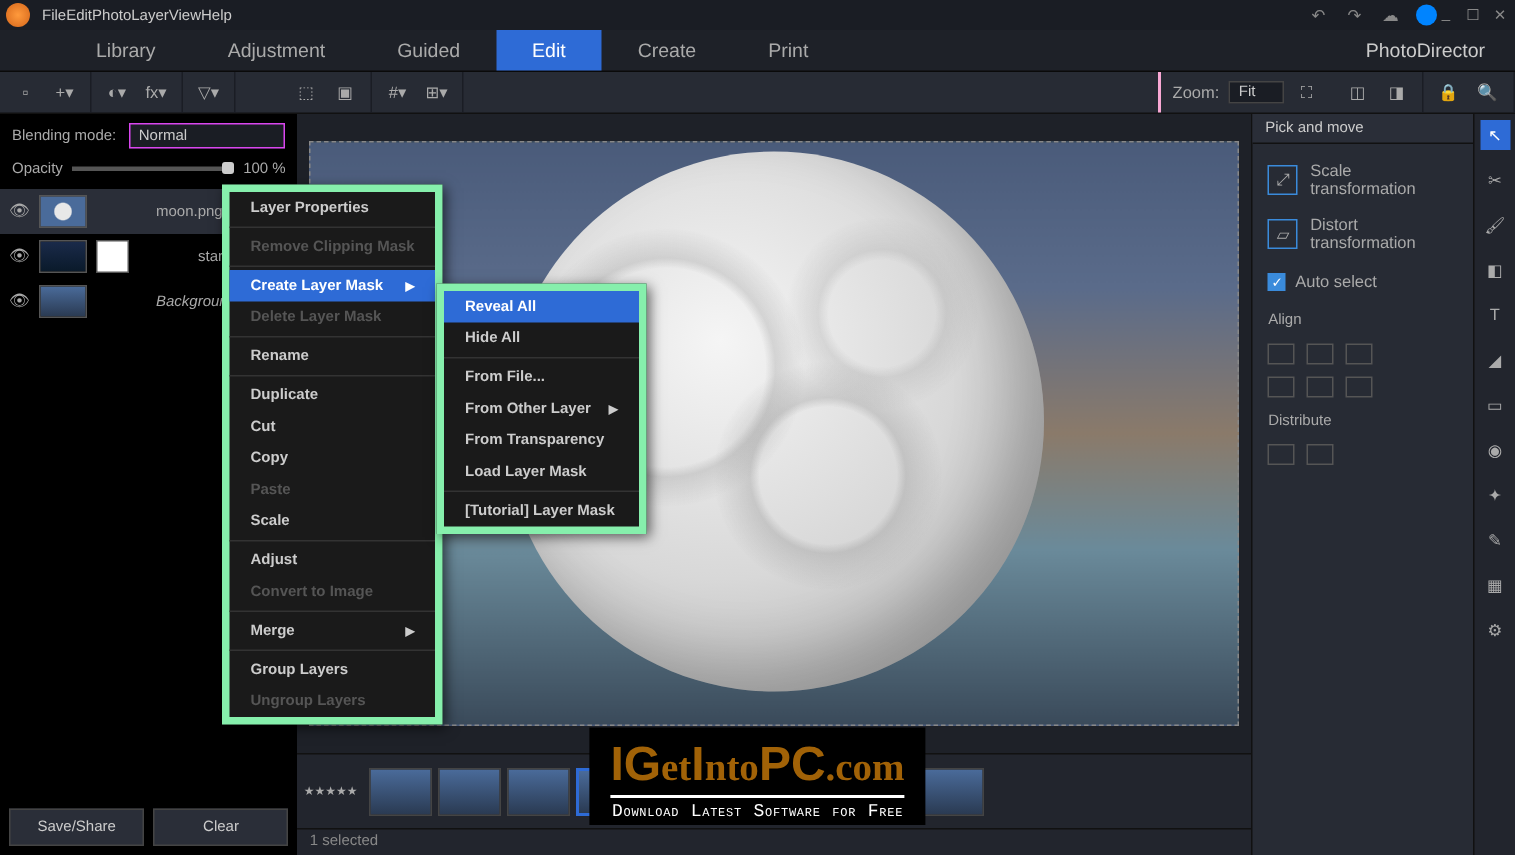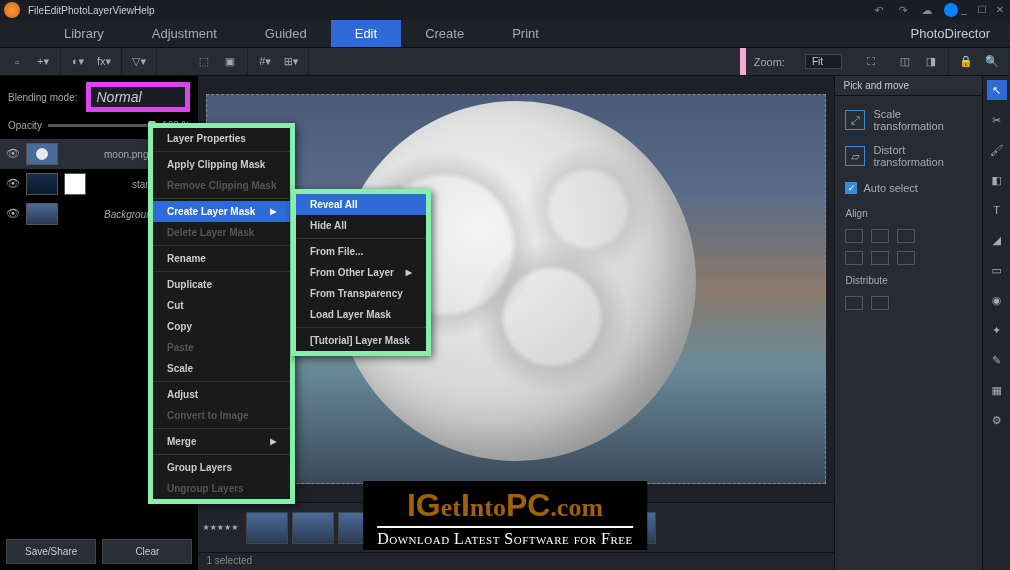--- a/index.html
+++ b/index.html
@@ -15,27 +15,27 @@
 .win-btn { width: 12px; height: 12px; cursor: pointer; color: #888; font-size: 10px; text-align: center; }
 
 .tab-bar { height: 28px; background: #1e2128; display: flex; align-items: center; padding-left: 40px; border-bottom: 1px solid #0a0a0a; }
 .tab { padding: 6px 24px; cursor: pointer; color: #aaa; font-size: 13px; }
 .tab.active { background: #2e6bd6; color: #fff; }
 .brand { margin-left: auto; margin-right: 20px; color: #ccc; font-size: 13px; }
 
 .toolbar-row { height: 28px; background: #272b34; display: flex; align-items: center; border-bottom: 1px solid #111; }
 .tool-group { display: flex; align-items: center; gap: 8px; padding: 0 8px; border-right: 1px solid #1a1d24; height: 100%; }
 .tool-btn { width: 18px; height: 18px; display: flex; align-items: center; justify-content: center; cursor: pointer; color: #aaa; }
-.zoom-section { margin-left: auto; display: flex; align-items: center; gap: 20px; padding: 0 8px; border-left: 6px solid #f9a8d4; height: 100%; }
+.zoom-section { margin-left: auto; display: flex; align-items: center; gap: 6px; padding: 0 8px; border-left: 2px solid #f9a8d4; height: 100%; }
 .zoom-select { background: #1a1d24; color: #ccc; border: 1px solid #444; padding: 1px 18px 1px 6px; font-size: 10px; }
 
 .main-area { display: flex; height: calc(100% - 76px); }
 .left-panel { width: 215px; background: #000000; display: flex; flex-direction: column; }
 .blend-row { padding: 6px 8px; display: flex; align-items: center; gap: 8px; font-size: 10px; }
-.blend-select { background: #1a1d24; border: 5px solid #d946ef; color: #ccc; padding: 2px 20px 2px 6px; font-size: 14px; flex: 1; font-style: italic; }
+.blend-select { background: #1a1d24; border: 1px solid #d946ef; color: #ccc; padding: 2px 20px 2px 6px; font-size: 10px; flex: 1; }
 .opacity-row { padding: 2px 8px 8px; display: flex; align-items: center; gap: 6px; font-size: 10px; }
 .slider { flex: 1; height: 3px; background: #555; position: relative; }
 .slider::after { content: ''; position: absolute; right: 0; top: -3px; width: 8px; height: 8px; background: #ccc; border-radius: 2px; }
 
 .layer-list { flex: 1; overflow: auto; }
 .layer-item { display: flex; align-items: center; padding: 4px 6px; gap: 6px; cursor: pointer; }
 .layer-item.active { background: #2a2e38; }
 .eye-icon { width: 14px; height: 14px; color: #aaa; }
 .layer-thumb { width: 32px; height: 22px; background: linear-gradient(180deg, #4a6b9a, #2a3a52); border: 1px solid #555; }
 .layer-thumb.moon { background: radial-gradient(circle at center, #e8e8e8 30%, #4a6b9a 35%); }
@@ -79,21 +79,21 @@
 .ctx-item.disabled { color: #555; cursor: default; }
 .ctx-sep { height: 1px; background: #333; margin: 2px 0; }
 .ctx-arrow { font-size: 8px; }
 
 .menu1 { left: 148px; top: 123px; }
 .menu2 { left: 291px; top: 189px; width: 140px; }
 
 .watermark { position: absolute; bottom: 20px; left: 50%; transform: translateX(-50%); background: #000; padding: 6px 14px 2px; text-align: center; z-index: 200; }
 .watermark-main { font-family: 'Times New Roman', serif; font-size: 26px; font-weight: bold; color: #a16207; letter-spacing: 0px; }
 .watermark-main .big { font-size: 32px; }
-.watermark-sub { font-family: Liberation Serif, serif; font-size: 16px; color: #fff; font-variant: small-caps; letter-spacing: 0.5px; border-top: 2px solid #fff; margin-top: 2px; padding-top: 2px; }
+.watermark-sub { font-family: Liberation Mono, monospace; font-size: 12px; color: #fff; font-variant: small-caps; letter-spacing: 0.5px; border-top: 2px solid #fff; margin-top: 2px; padding-top: 2px; }
 </style>
 </head>
 <body>
 
 <div class="titlebar">
   <div class="app-icon"></div>
   <div class="menu-bar">
     <span class="menu-item">File</span>
     <span class="menu-item">Edit</span>
     <span class="menu-item">Photo</span>
@@ -267,21 +267,20 @@
     <div class="side-tool">✦</div>
     <div class="side-tool">✎</div>
     <div class="side-tool">▦</div>
     <div class="side-tool">⚙</div>
   </div>
 </div>
 
 <div class="context-menu menu1" id="menu1">
     <div class="ctx-item">Layer Properties</div>
     <div class="ctx-sep"></div>
-    <div class="ctx-item">Apply Clipping Mask</div>
     <div class="ctx-item disabled">Remove Clipping Mask</div>
     <div class="ctx-sep"></div>
     <div class="ctx-item hover">Create Layer Mask<span class="ctx-arrow">▶</span></div>
     <div class="ctx-item disabled">Delete Layer Mask</div>
     <div class="ctx-sep"></div>
     <div class="ctx-item">Rename</div>
     <div class="ctx-sep"></div>
     <div class="ctx-item">Duplicate</div>
     <div class="ctx-item">Cut</div>
     <div class="ctx-item">Copy</div>

